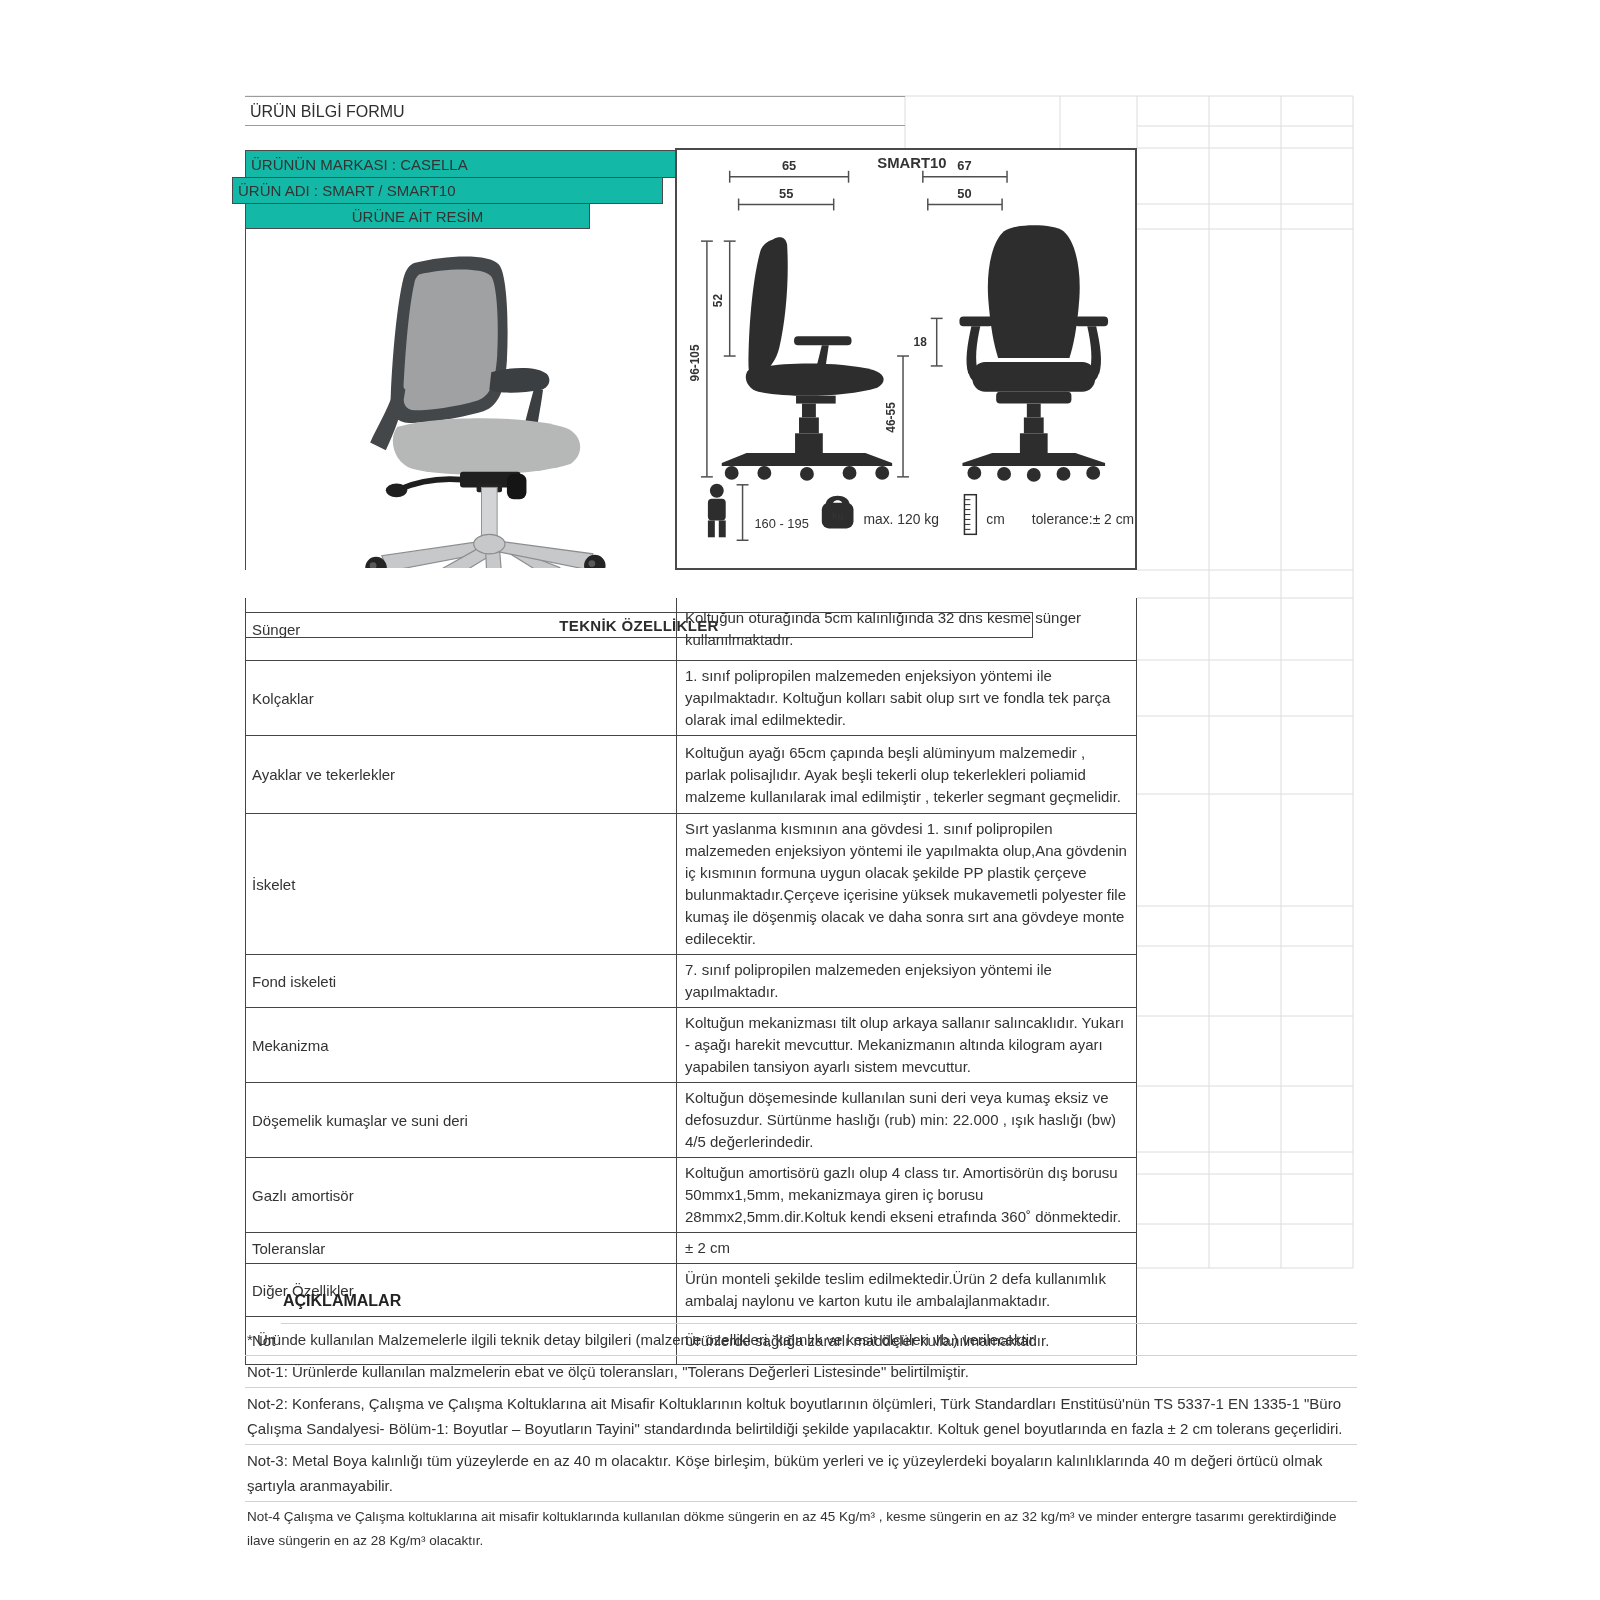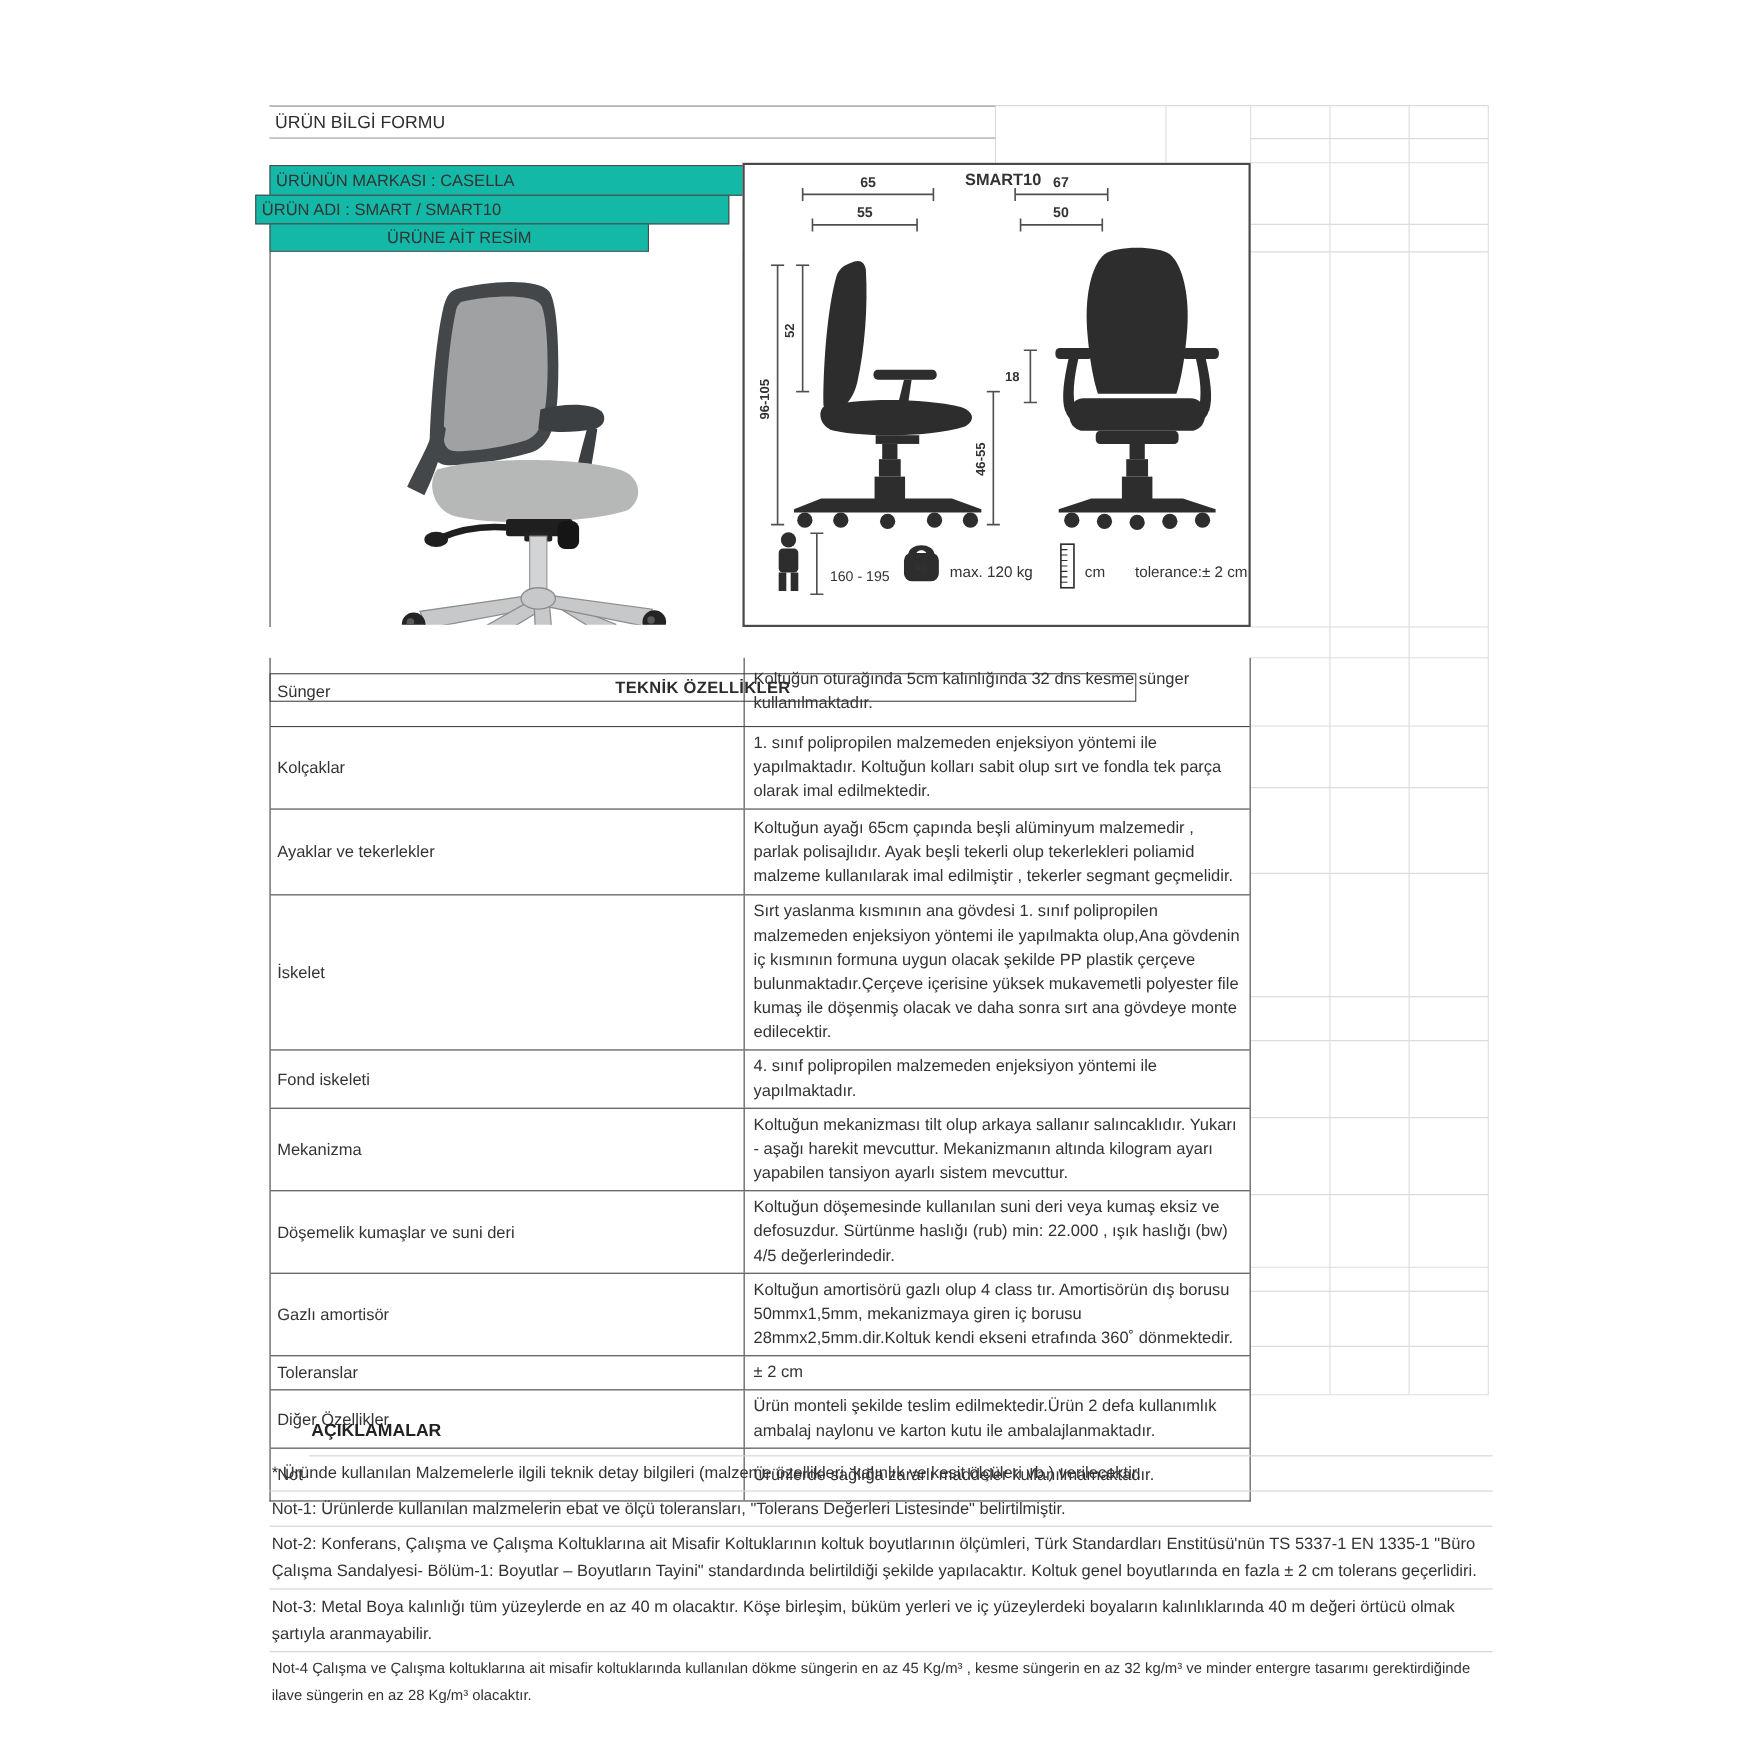--- a/index.html
+++ b/index.html
@@ -271,21 +271,21 @@
         <div class="spec-row">
           <div class="spec-label">Ayaklar ve tekerlekler</div>
           <div class="spec-value">Koltuğun ayağı  65cm çapında beşli alüminyum malzemedir , parlak polisajlıdır. Ayak beşli tekerli olup tekerlekleri poliamid malzeme kullanılarak imal edilmiştir , tekerler segmant geçmelidir.</div>
         </div>
         <div class="spec-row">
           <div class="spec-label">İskelet</div>
           <div class="spec-value">Sırt yaslanma kısmının ana gövdesi  1. sınıf polipropilen malzemeden enjeksiyon yöntemi ile yapılmakta olup,Ana gövdenin iç kısmının formuna uygun olacak şekilde PP plastik çerçeve bulunmaktadır.Çerçeve içerisine yüksek mukavemetli polyester file kumaş ile döşenmiş olacak ve daha sonra sırt ana gövdeye monte edilecektir.</div>
         </div>
         <div class="spec-row">
           <div class="spec-label">Fond iskeleti</div>
-          <div class="spec-value"> 4. sınıf polipropilen malzemeden enjeksiyon yöntemi ile yapılmaktadır.</div>
+          <div class="spec-value"> 7. sınıf polipropilen malzemeden enjeksiyon yöntemi ile yapılmaktadır.</div>
         </div>
         <div class="spec-row">
           <div class="spec-label">Mekanizma</div>
           <div class="spec-value">Koltuğun mekanizması tilt olup arkaya sallanır salıncaklıdır. Yukarı - aşağı harekit mevcuttur. Mekanizmanın altında kilogram ayarı yapabilen tansiyon ayarlı sistem mevcuttur.</div>
         </div>
         <div class="spec-row">
           <div class="spec-label">Döşemelik kumaşlar ve suni deri</div>
           <div class="spec-value">Koltuğun döşemesinde kullanılan suni deri veya kumaş eksiz ve defosuzdur. Sürtünme haslığı (rub) min: 22.000 , ışık haslığı (bw) 4/5 değerlerindedir.</div>
         </div>
         <div class="spec-row">

